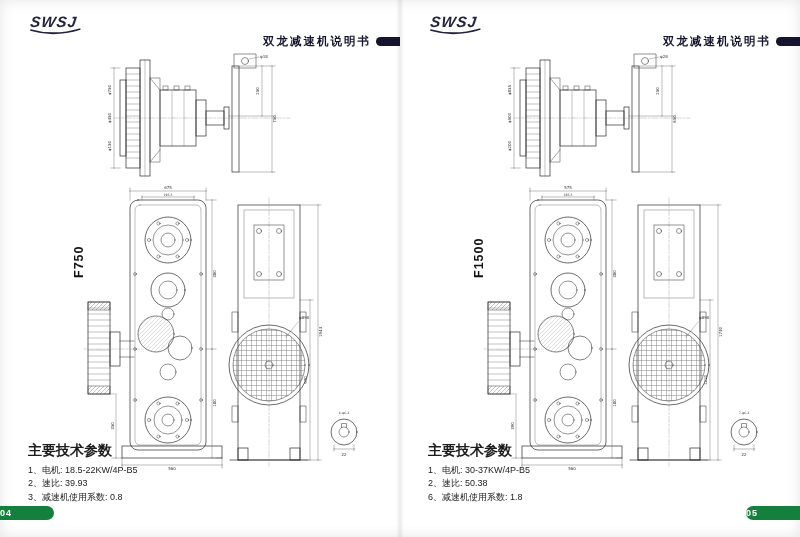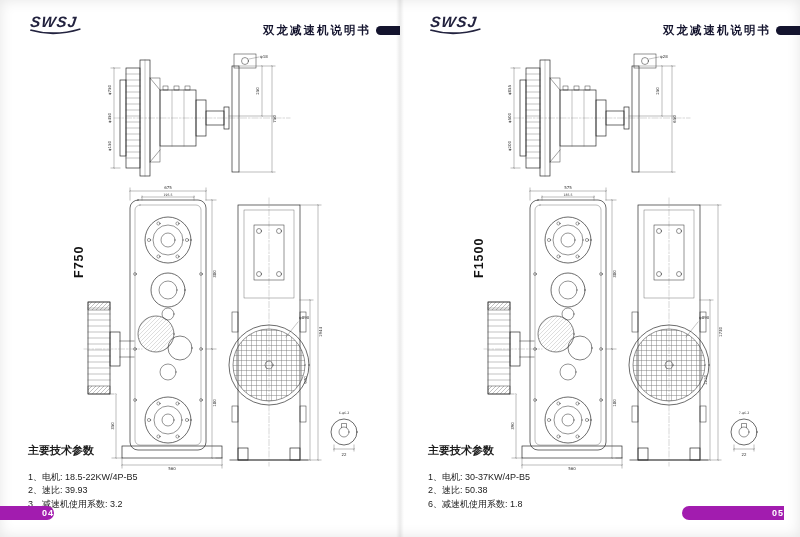--- a/index.html
+++ b/index.html
@@ -8,40 +8,40 @@
           box-shadow:inset 0 0 14px rgba(0,0,0,.10);overflow:hidden;}
   .spread::after{content:"";position:absolute;left:396px;top:0;width:8px;height:100%;
           background:linear-gradient(90deg,rgba(0,0,0,0),rgba(0,0,0,.08),rgba(0,0,0,0));pointer-events:none;}
   .page{position:relative;width:400px;height:537px;overflow:hidden;}
 
   
   .hdr{position:absolute;top:14px;left:0;width:100%;height:26px;}
   .logo{position:absolute;left:30px;top:0;font-style:italic;font-weight:bold;font-size:15px;
         letter-spacing:1px;color:#23233f;line-height:15px;transform:skewX(-8deg);}
   .swoosh{display:block;margin-top:-1px;}
-  .titlewrap{position:absolute;right:0;top:9px;display:flex;align-items:center;}
+  .titlewrap{position:absolute;right:0;top:20px;display:flex;align-items:center;}
   .htitle{font-weight:bold;font-size:11.5px;color:#14142e;letter-spacing:2px;margin-right:5px;}
   .hbar{width:24px;height:9px;background:#14142e;border-radius:5px 0 0 5px;}
 
   
   .model{position:absolute;left:72px;top:222px;height:56px;writing-mode:vertical-rl;
          transform:rotate(180deg);font-weight:bold;font-size:12.5px;color:#111;letter-spacing:1px;}
 
   
   .drawing{position:absolute;left:76px;top:50px;width:290px;height:420px;}
 
   
   .specs{position:absolute;left:28px;top:444px;font-size:9px;color:#1c1c1c;line-height:13.5px;}
-  .specs .sh{font-weight:bold;font-size:11px;margin-bottom:13px;}
-
-  
-  .pnum{position:absolute;bottom:17px;height:14px;width:54px;background:#a21caf;color:#fff;
-        font-size:9px;font-weight:bold;line-height:14px;text-align:right;letter-spacing:1px;}
+  .specs .sh{font-weight:bold;font-size:14px;margin-bottom:6px;}
+
+  
+  .pnum{position:absolute;bottom:17px;height:14px;width:54px;background:#15803d;color:#fff;
+        font-size:9px;font-weight:bold;line-height:14px;text-align:left;letter-spacing:1px;}
   .pnum.left{left:0;border-radius:0 7px 7px 0;}
-  .pnum.right{right:16px;border-radius:7px 0 0 7px;padding-left:48px;}
+  .pnum.right{right:0;border-radius:7px 0 0 7px;}
 
   .dimtxt text{fill:#333;}
 </style>
 </head>
 <body>
 
 <svg width="0" height="0" style="position:absolute" aria-hidden="true">
   <defs>
     <marker id="tk" viewBox="0 0 4 4" markerWidth="4" markerHeight="4" refX="2" refY="2" orient="auto">
       <path d="M0.8 3.2L3.2 0.8" stroke="#444" stroke-width="0.7"></path>
@@ -225,21 +225,21 @@
         <text x="223" y="269" text-anchor="start">φ890</text>
         <text x="268" y="405.5">22</text>
         <text x="268" y="364" font-size="3.2">6-φ6.2</text>
       </g>
     </svg>
 
     <div class="specs">
       <div class="sh">主要技术参数</div>
       <div>1、电机: 18.5-22KW/4P-B5</div>
       <div>2、速比: 39.93</div>
-      <div>3、减速机使用系数: 3.2</div>
+      <div>3、减速机使用系数: 0.8</div>
     </div>
 
     <div class="pnum left">
       <span>04</span>
     </div>
   </div>
 
   <div class="page">
     <div class="hdr">
       <div class="logo">

